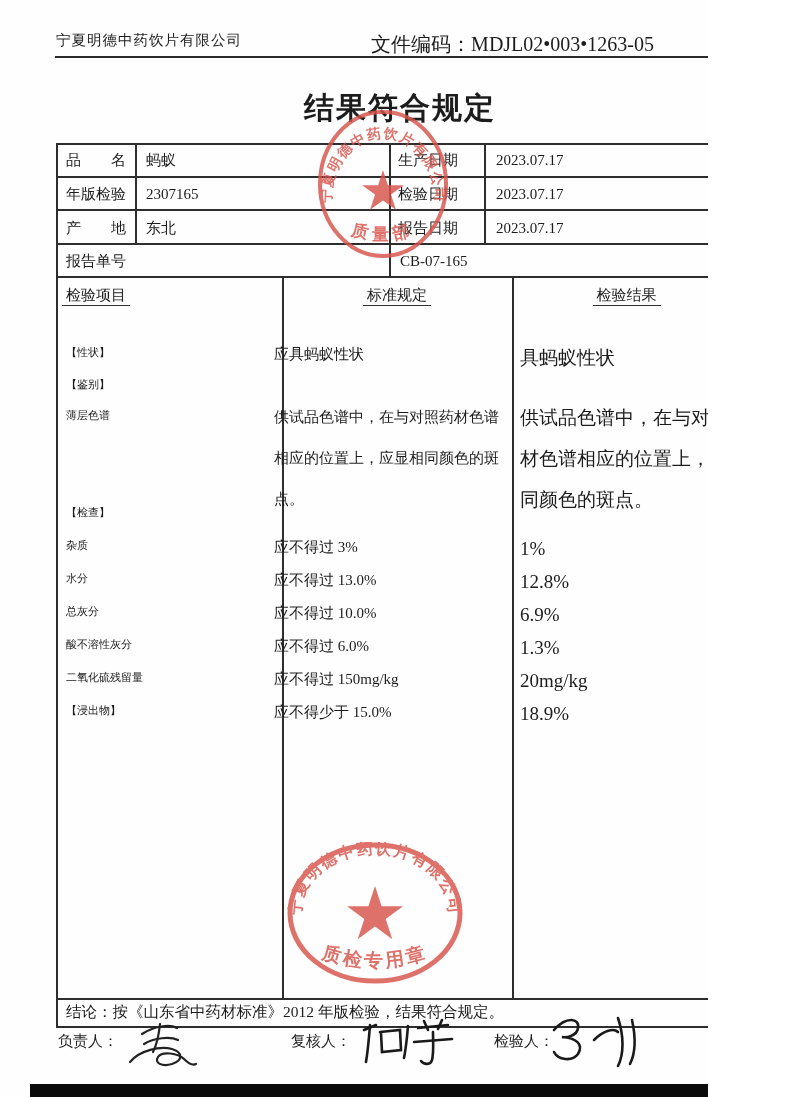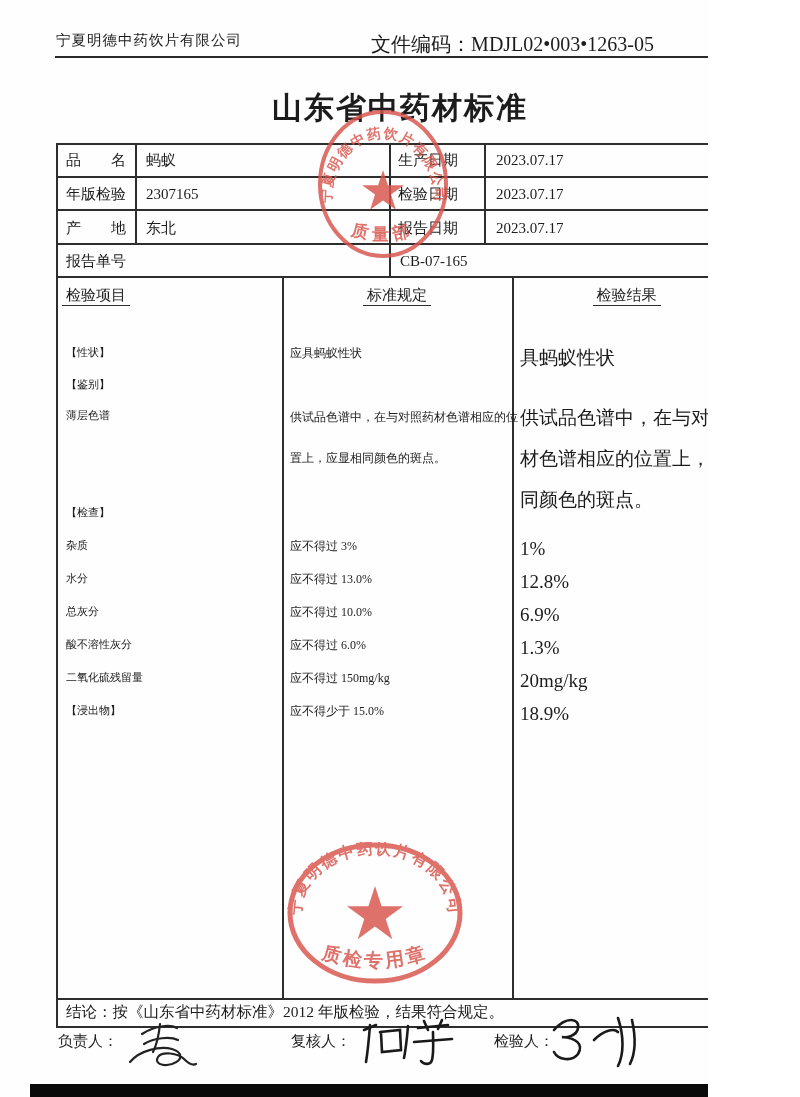--- a/index.html
+++ b/index.html
@@ -12,41 +12,41 @@
   .abs { position:absolute; }
   .hdr-company { left:56px; top:31px; font-size:14.5px; letter-spacing:1px; }
   .hdr-code { right:54px; top:31px; font-size:20px; }
   .hdr-rule { left:55px; top:56px; width:690px; height:2px; background:#2a2a2a; }
   .doc-title { left:0; top:88px; width:800px; text-align:center; font-size:30px; font-weight:bold; letter-spacing:2px; }
   .line { position:absolute; background:#2e2e2e; }
   .cell-text { position:absolute; font-size:15px; white-space:nowrap; line-height:20px; }
   .hdr-col { position:absolute; font-size:15px; }
   .hdr-col span { border-bottom:1.5px solid #2e2e2e; padding:0 4px 2px 4px; }
   .trow span.c1 { position:absolute; left:66px; width:205px; white-space:nowrap; font-size:11px; }
-  .trow span.c2 { position:absolute; left:290px; width:232px; white-space:nowrap; font-size:12px; }
+  .trow span.c2 { position:absolute; left:274px; width:232px; white-space:nowrap; font-size:15px; }
   .trow span.c3 { position:absolute; left:520px; width:220px; white-space:nowrap; font-size:19px; }
   .trow.para span.c2, .trow.para span.c3 { white-space:normal; line-height:41px; width:228px; }
   .trow.para span.c3 { width:232px; }
   .conclusion { left:66px; top:1002px; width:670px; font-size:15.5px; white-space:nowrap; }
   .conclusion b { font-weight:normal; }
   .sig-label { position:absolute; font-size:15px; top:1032px; }
   .stamp { position:absolute; opacity:0.82; pointer-events:none; }
   .sig { position:absolute; pointer-events:none; }
   .bottom-bar { left:30px; top:1084px; width:770px; height:13px; background:#0a0a0a; }
 </style>
 </head>
 <body>
 
 <div class="page">
 
   <div class="abs hdr-company">宁夏明德中药饮片有限公司</div>
   <div class="abs hdr-code">文件编码：MDJL02•003•1263-05</div>
   <div class="abs hdr-rule"></div>
 
-  <div class="abs doc-title">山东省中药材标准</div>
+  <div class="abs doc-title">结果符合规定</div>
 
   <div class="line" style="left:56px;top:143px;width:687px;height:2px"></div>
   <div class="line" style="left:56px;top:1026px;width:687px;height:2px"></div>
   <div class="line" style="left:56px;top:143px;width:2px;height:885px"></div>
   <div class="line" style="left:741px;top:143px;width:2px;height:885px"></div>
 
   <div class="line" style="left:56px;top:176px;width:687px;height:2px"></div>
   <div class="line" style="left:56px;top:209px;width:687px;height:2px"></div>
   <div class="line" style="left:56px;top:243px;width:687px;height:2px"></div>
   <div class="line" style="left:56px;top:276px;width:687px;height:2px"></div>

